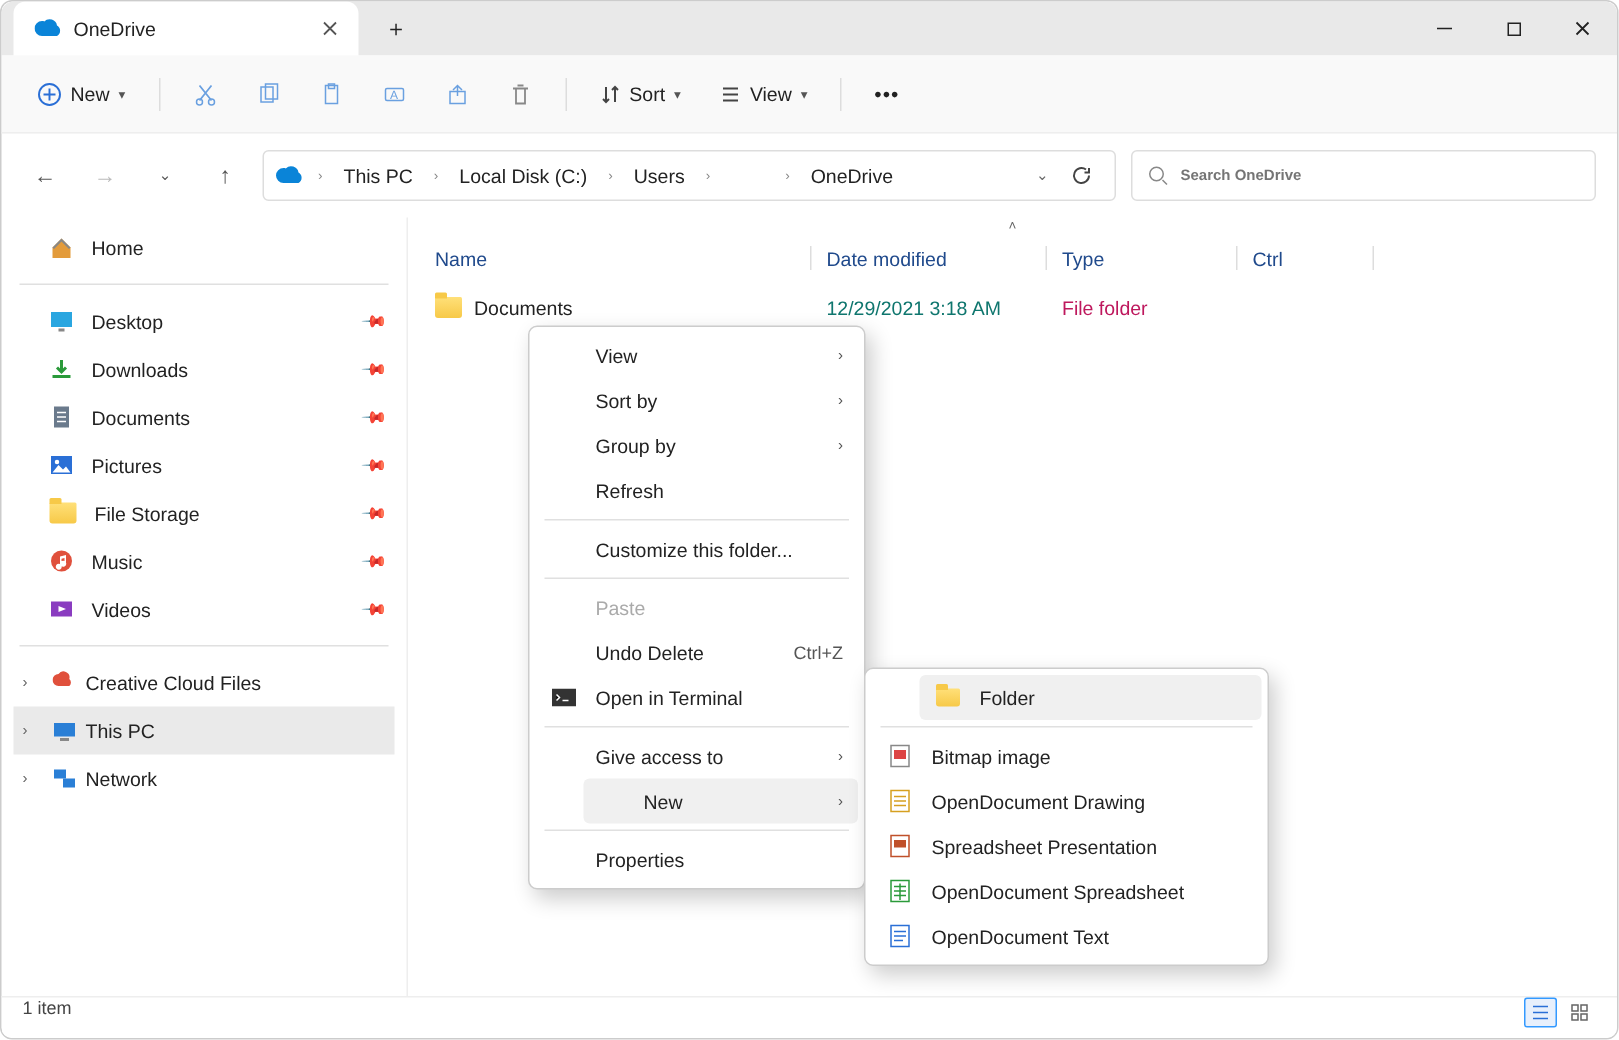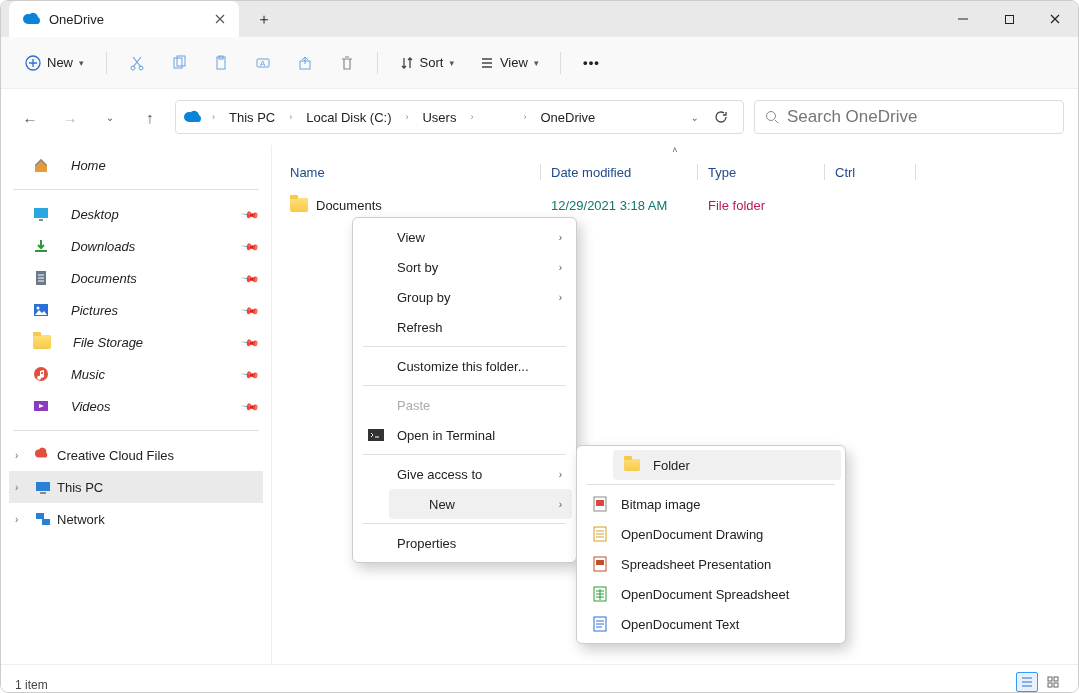--- a/index.html
+++ b/index.html
@@ -22,26 +22,26 @@
 
   
   .navrow { height: 56px; display:flex; align-items:center; padding: 0 14px; gap: 10px; }
   .navbtn { width: 30px; height: 30px; display:flex; align-items:center; justify-content:center; cursor:pointer; border-radius:4px; color:#555; font-size:15px; }
   .navbtn.disabled { color:#bbb; }
   .addressbar { flex:1; height:34px; border:1px solid #ddd; border-radius:4px; display:flex; align-items:center; padding: 0 8px; gap:8px; }
   .crumb { display:flex; align-items:center; gap:6px; font-size:13px; padding: 2px 4px; cursor:pointer; border-radius:3px; }
   .crumb-sep { color:#888; font-size:9px; padding:0 2px; }
   .refreshbtn { width:28px; height:28px; display:flex; align-items:center; justify-content:center; cursor:pointer; }
   .searchbox { width: 310px; height:34px; border:1px solid #ddd; border-radius:4px; display:flex; align-items:center; padding:0 10px; gap:8px; color:#888; }
-  .searchbox input { border:none; outline:none; flex:1; font-size:17px; color:#333; background:transparent; }
+  .searchbox input { border:none; outline:none; flex:1; font-size:10px; color:#333; background:transparent;font-weight:bold; }
 
   
   .main { display:flex; height: calc(100% - 36px - 52px - 56px - 28px); }
   .sidebar { width: 270px; padding: 4px 8px 8px 8px; }
-  .sb-item { height:32px; display:flex; align-items:center; gap:22px; padding: 0 6px 0 24px; border-radius:4px; cursor:pointer;font-style:italic; }
+  .sb-item { height:32px; display:flex; align-items:center; gap:12px; padding: 0 6px 0 24px; border-radius:4px; cursor:pointer; }
   .sb-item .pin { margin-left:auto; color:#888; font-size:11px; transform: rotate(45deg);}
   .sb-div { height:1px; background:#e0e0e0; margin: 8px 4px; }
   .sb-tree { display:flex; align-items:center; gap:6px; height:32px; padding-left:6px; cursor:pointer; }
   .sb-tree .exp { width:14px; color:#666; font-size:10px; }
 
   .content { flex:1; border-left:1px solid #eee; position:relative; overflow:hidden; }
   .cols { display:flex; height:34px; align-items:center; color:#204a8c; border-bottom: none; padding-left:18px; font-size:13px;}
   .col-name { width:250px; display:flex; align-items:center; gap:4px;}
   .col-date { width:146px;}
   .col-type { width:116px;}
@@ -54,21 +54,21 @@
   .ctxmenu { position:absolute; background:#fff; border:1px solid #ccc; border-radius:6px; box-shadow: 4px 6px 14px rgba(0,0,0,0.2); padding: 4px; font-size:13px; }
   .ctxitem { display:flex; align-items:center; height:30px; padding: 0 10px 0 8px; border-radius:4px; cursor:pointer; gap:10px; }
   .ctxitem:hover, .ctxitem.hl { background:#f0f0f0;margin-left:32px; }
   .ctxitem.disabled { color:#aaa; }
   .ctxitem .iconslot { width:22px; display:flex; justify-content:center; }
   .ctxitem .arrow { margin-left:auto; font-size:10px; color:#555; }
   .ctxitem .shortcut { margin-left:auto; color:#555; font-size:12px; }
   .ctxdiv { height:1px; background:#e0e0e0; margin:4px 6px; }
 
   
-  .status { position:absolute; bottom:0; left:0; right:0; height:28px; border-top:1px solid #eee; display:flex; align-items:flex-end; padding:0 14px; font-size:12px; color:#444; background:#fff; }
+  .status { position:absolute; bottom:0; left:0; right:0; height:28px; border-top:1px solid #eee; display:flex; align-items:flex-start; padding:0 14px; font-size:12px; color:#444; background:#fff; }
   .status .viewbtns { margin-left:auto; display:flex; gap:4px; }
   .status .vb { width:22px; height:20px; border:1px solid transparent; display:flex; align-items:center; justify-content:center; cursor:pointer; border-radius:2px; }
   .status .vb.active { border-color:#3399ff; background:#e8f0fc; }
 
   
   .ic { width:16px; height:16px; display:inline-block; }
   .folder-ic { width:18px; height:14px; background: linear-gradient(#ffe079,#f7c948); border-radius:1px 1px 2px 2px; position:relative; }
   .folder-ic::before { content:''; position:absolute; top:-3px; left:0; width:8px; height:4px; background:#f7c948; border-radius:1px 1px 0 0; }
 </style>
 </head>
@@ -346,20 +346,25 @@
       <div class="ctxitem">
           <span class="iconslot"></span>
           <span>Customize this folder...</span>
         </div>
       <div class="ctxdiv"></div>
       <div class="ctxitem disabled">
           <span class="iconslot"></span>
           <span>Paste</span>
         </div>
       <div class="ctxitem">
+          <span class="iconslot"></span>
+          <span>Undo Delete</span>
+          <span class="shortcut">Ctrl+Z</span>
+        </div>
+      <div class="ctxitem">
           <span class="iconslot">
             <svg width="16" height="12">
               <rect width="16" height="12" fill="#333"></rect>
               <path stroke="#fff" d="M3 4l2 2-2 2M7 8h4"></path>
             </svg>
           </span>
           <span>Open in Terminal</span>
         </div>
       <div class="ctxdiv"></div>
       <div class="ctxitem">

